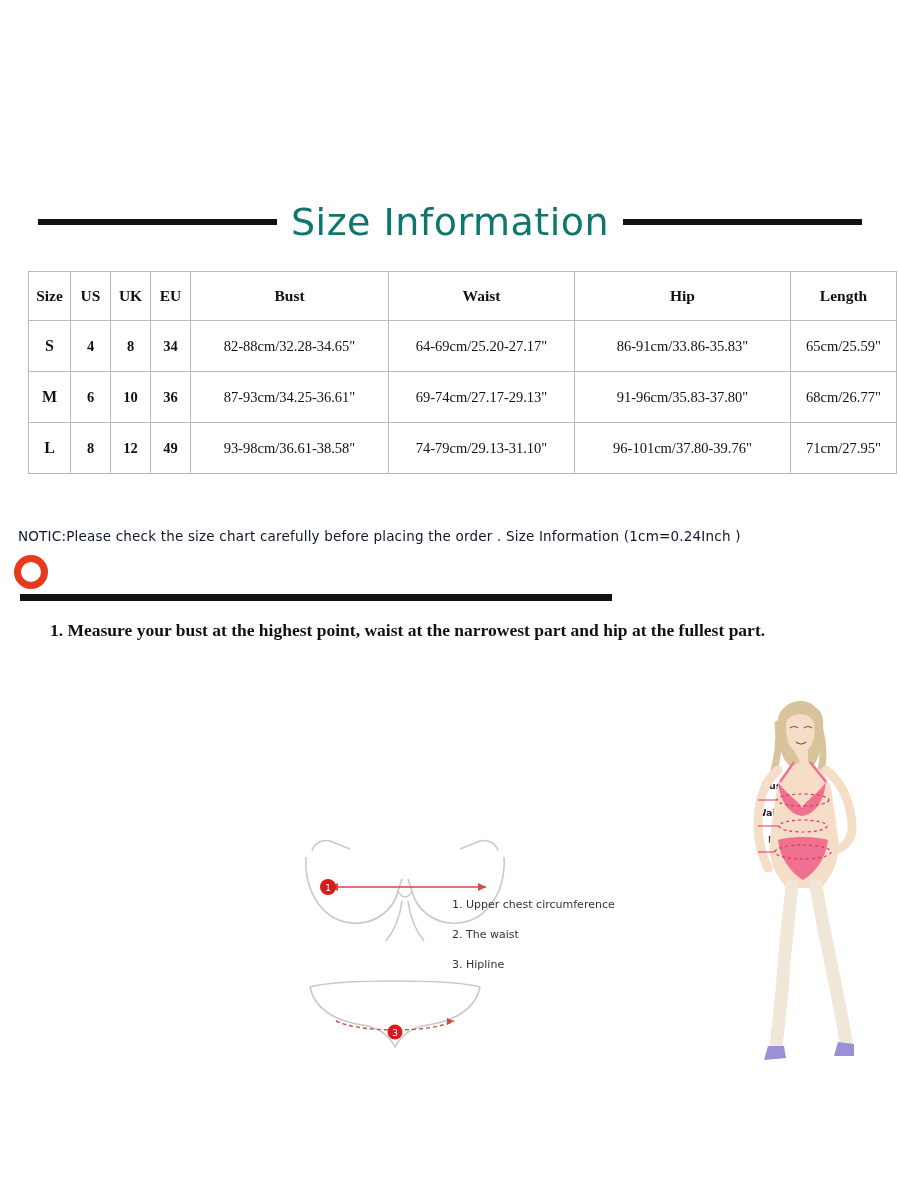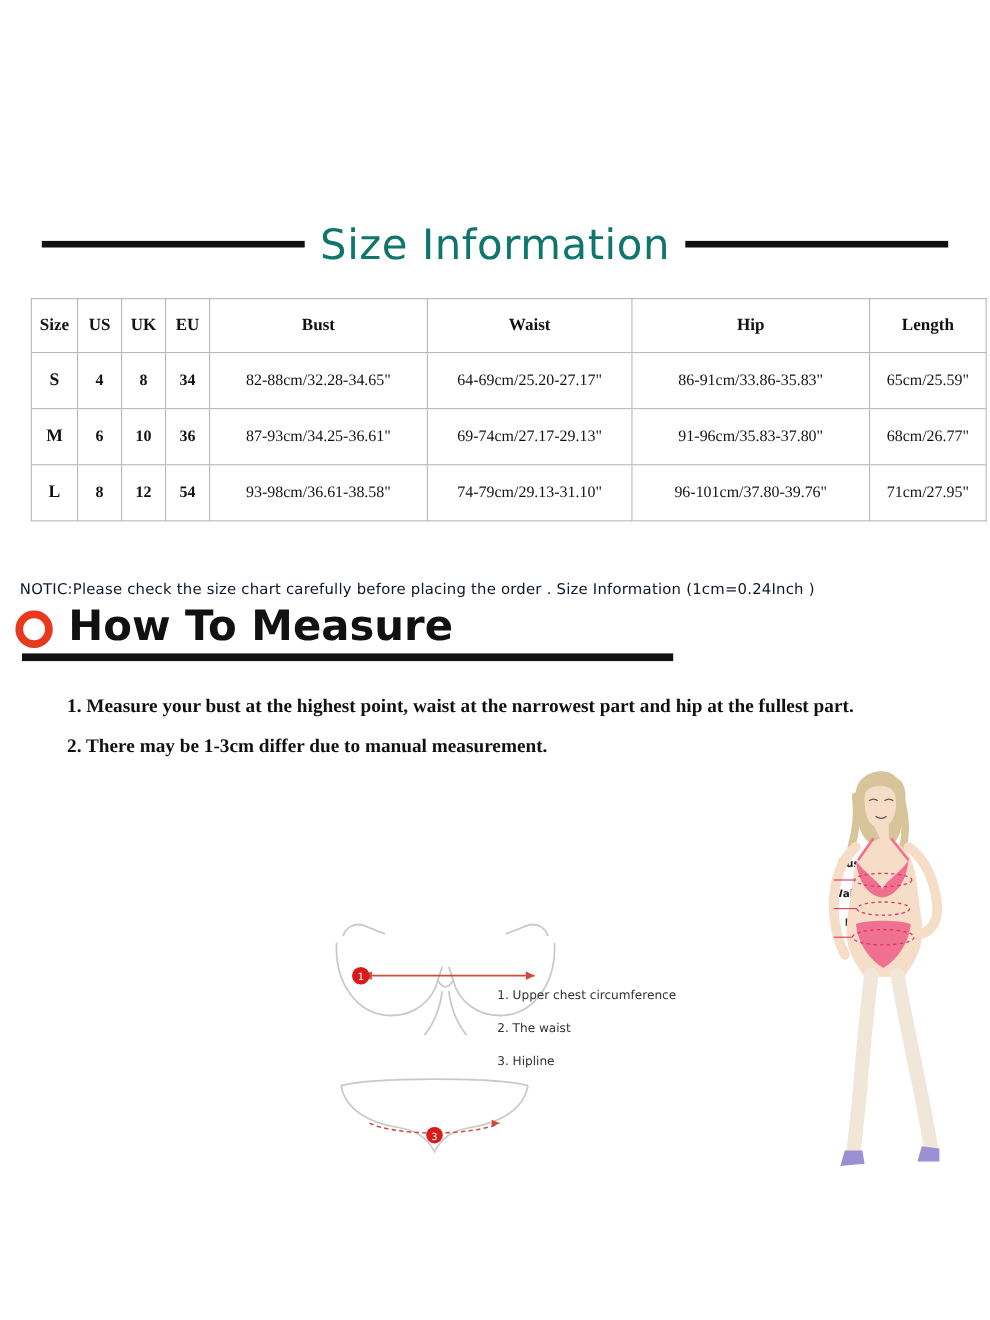--- a/index.html
+++ b/index.html
@@ -146,21 +146,21 @@
   .instructions li {
     list-style: none;
     font-family: "Liberation Serif", serif;
     font-weight: bold;
     font-size: 17.5px;
     color: #111;
     margin-bottom: 17px;
     line-height: 1.15;
     white-space: nowrap;
   }
-  .instructions { margin: 11px; padding: 0; }
+  .instructions { margin: 0; padding: 0; }
   .instructions li.tight { margin-bottom: 13px; }
 
   
   .illus-bra {
     position: absolute;
     left: 290px;
     top: 835px;
     width: 230px;
     height: 130px;
   }
@@ -259,40 +259,38 @@
       <td class="num">36</td>
       <td class="meas">87-93cm/34.25-36.61"</td>
       <td class="meas">69-74cm/27.17-29.13"</td>
       <td class="meas">91-96cm/35.83-37.80"</td>
       <td class="meas">68cm/26.77"</td>
     </tr>
     <tr>
       <td class="sz">L</td>
       <td class="num">8</td>
       <td class="num">12</td>
-      <td class="num">54</td>
+      <td class="num">49</td>
       <td class="meas">93-98cm/36.61-38.58"</td>
       <td class="meas">74-79cm/29.13-31.10"</td>
       <td class="meas">96-101cm/37.80-39.76"</td>
       <td class="meas">71cm/27.95"</td>
     </tr>
   </tbody>
 </table>
 
 <div class="notice">NOTIC:Please check the size chart carefully before placing the order . Size Information (1cm=0.24Inch )</div>
 
 <div class="howto-block">
   <div class="howto-ring"></div>
-  <div class="howto-text">How To Measure</div>
   <div class="howto-rule"></div>
 </div>
 
 <ul class="instructions">
   <li>1. Measure your bust at the highest point, waist at the narrowest part and hip at the fullest part.</li>
-  <li>2. There may be 1-3cm differ due to manual measurement.</li>
 </ul>
 
 <svg class="illus-bra" viewBox="0 0 230 130">
   <g fill="none" stroke="#c9c9c9" stroke-width="1.6">
     <path d="M22 16 C24 8 32 4 40 6 L60 14"></path>
     <path d="M208 16 C206 8 198 4 190 6 L170 14"></path>
     <path d="M16 22 C14 58 34 86 62 88 C86 90 104 74 108 56 L112 44"></path>
     <path d="M214 22 C216 58 196 86 168 88 C144 90 126 74 122 56 L118 44"></path>
     <path d="M108 56 C112 64 118 64 122 56"></path>
     <path d="M112 66 C110 82 104 96 96 106"></path>

